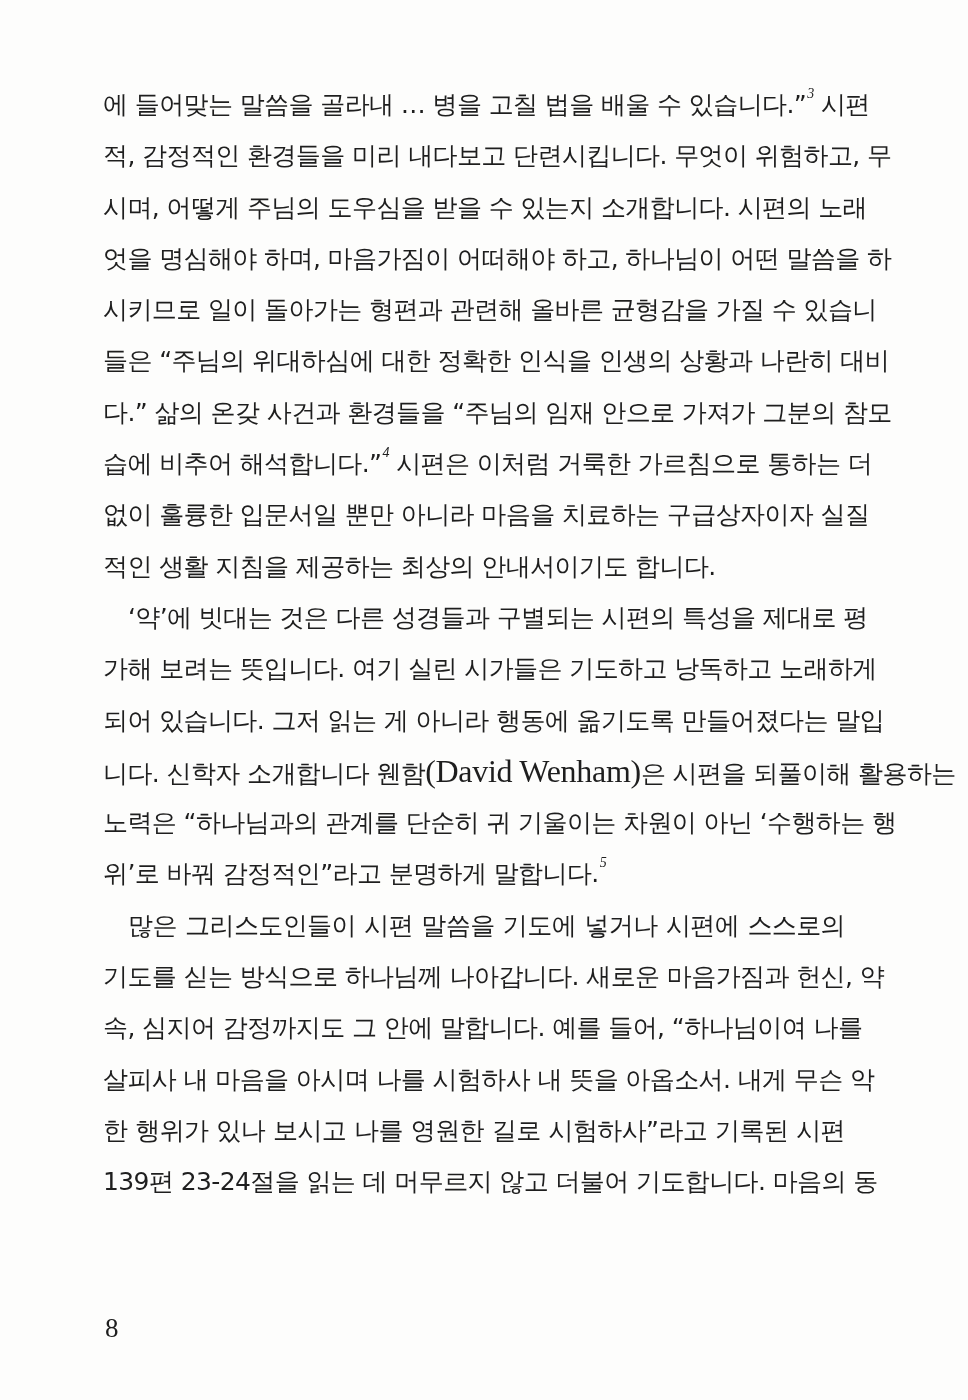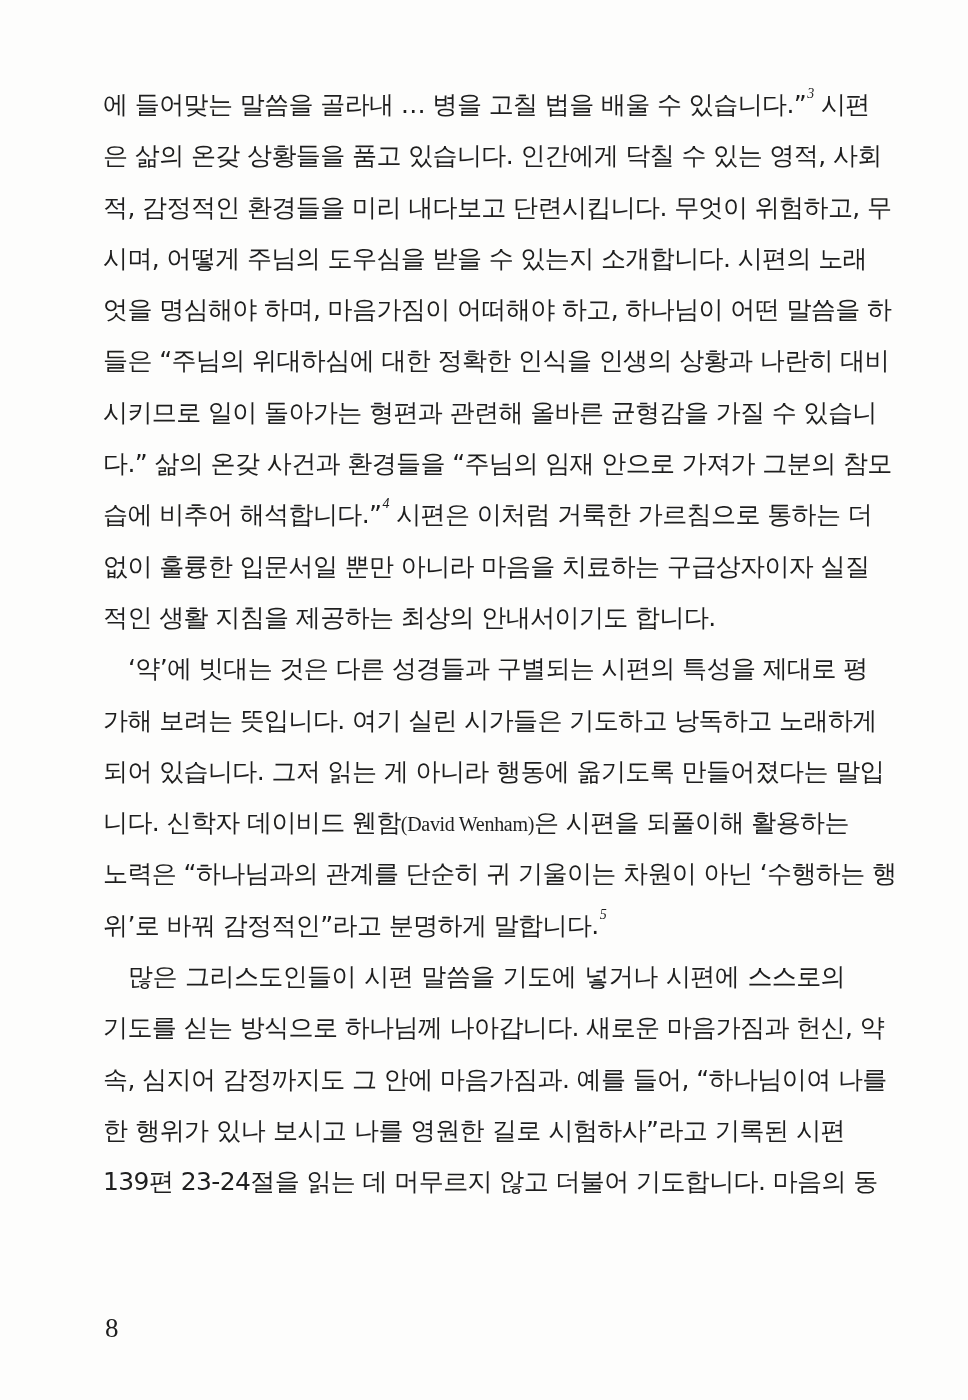--- a/index.html
+++ b/index.html
@@ -37,21 +37,21 @@
       letter-spacing: -0.6px;
     }
     .line.last {
       text-align-last: left;
     }
     .line.indent {
       padding-left: 25px;
     }
     .latin {
       font-family: "Liberation Serif", "DejaVu Serif", serif;
-      font-size: 20px;
+      font-size: 32px;
       letter-spacing: -0.3px;
     }
     sup.fn {
       font-family: "Liberation Serif", serif;
       font-size: 14px;
       font-style: italic;
       vertical-align: top;
       line-height: 30px;
       margin-left: 1px;
     }
@@ -63,37 +63,37 @@
       font-size: 27px;
       color: #1e1e1e;
     }
   </style>
 </head>
 <body>
 
 <div class="page">
   <div class="body-text">
     <div class="line"><span>에 들어맞는 말씀을 골라내 … 병을 고칠 법을 배울 수 있습니다.”</span><sup class="fn">3</sup><span> 시편</span></div>
-    <div class="line">은 삶의 온갖 상황들을 품고 있습니다. 인간에게 닥칠 수 있는 영적, 사회</div>
     <div class="line">적, 감정적인 환경들을 미리 내다보고 단련시킵니다. 무엇이 위험하고, 무</div>
     <div class="line">시며, 어떻게 주님의 도우심을 받을 수 있는지 소개합니다. 시편의 노래</div>
     <div class="line">엇을 명심해야 하며, 마음가짐이 어떠해야 하고, 하나님이 어떤 말씀을 하</div>
+    <div class="line">시키므로 일이 돌아가는 형편과 관련해 올바른 균형감을 가질 수 있습니</div>
     <div class="line">들은 “주님의 위대하심에 대한 정확한 인식을 인생의 상황과 나란히 대비</div>
-    <div class="line">시키므로 일이 돌아가는 형편과 관련해 올바른 균형감을 가질 수 있습니</div>
     <div class="line">다.” 삶의 온갖 사건과 환경들을 “주님의 임재 안으로 가져가 그분의 참모</div>
     <div class="line"><span>습에 비추어 해석합니다.”</span><sup class="fn">4</sup><span> 시편은 이처럼 거룩한 가르침으로 통하는 더</span></div>
     <div class="line">없이 훌륭한 입문서일 뿐만 아니라 마음을 치료하는 구급상자이자 실질</div>
     <div class="line last">적인 생활 지침을 제공하는 최상의 안내서이기도 합니다.</div>
     <div class="line indent">‘약’에 빗대는 것은 다른 성경들과 구별되는 시편의 특성을 제대로 평</div>
     <div class="line">가해 보려는 뜻입니다. 여기 실린 시가들은 기도하고 낭독하고 노래하게</div>
     <div class="line">되어 있습니다. 그저 읽는 게 아니라 행동에 옮기도록 만들어졌다는 말입</div>
-    <div class="line"><span>니다. 신학자 데이비드 웬함</span><span class="latin">(David Wenham)</span><span>은 시편을 되풀이해 활용하는</span></div>
+    <div class="line"><span>니다. 신학자 소개합니다 웬함</span><span class="latin">(David Wenham)</span><span>은 시편을 되풀이해 활용하는</span></div>
     <div class="line">노력은 “하나님과의 관계를 단순히 귀 기울이는 차원이 아닌 ‘수행하는 행</div>
     <div class="line last"><span>위’로 바꿔 감정적인”라고 분명하게 말합니다.</span><sup class="fn">5</sup></div>
     <div class="line indent">많은 그리스도인들이 시편 말씀을 기도에 넣거나 시편에 스스로의</div>
     <div class="line">기도를 싣는 방식으로 하나님께 나아갑니다. 새로운 마음가짐과 헌신, 약</div>
-    <div class="line">속, 심지어 감정까지도 그 안에 마음가짐과. 예를 들어, “하나님이여 나를</div>
+    <div class="line">속, 심지어 감정까지도 그 안에 말합니다. 예를 들어, “하나님이여 나를</div>
+    <div class="line">살피사 내 마음을 아시며 나를 시험하사 내 뜻을 아옵소서. 내게 무슨 악</div>
     <div class="line">한 행위가 있나 보시고 나를 영원한 길로 시험하사”라고 기록된 시편</div>
     <div class="line">139편 23-24절을 읽는 데 머무르지 않고 더불어 기도합니다. 마음의 동</div>
   </div>
 
   <div class="page-number">8</div>
 </div>
 
 </body></html>

